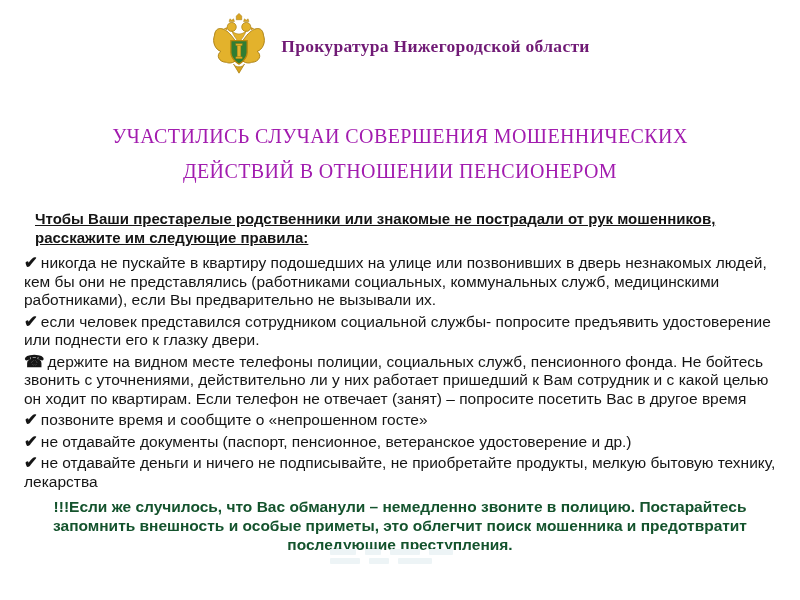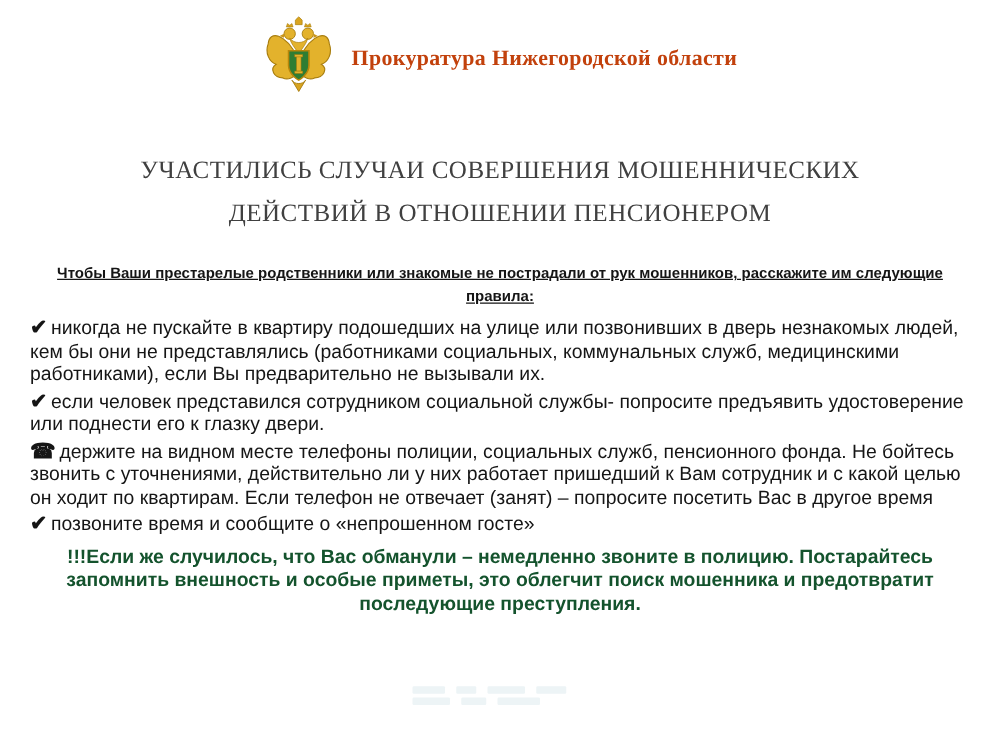--- a/index.html
+++ b/index.html
@@ -12,35 +12,35 @@
     color:#151515;
   }
   
   .header{
     display:flex;align-items:center;justify-content:center;
     gap:13px;padding-top:13px;
   }
   .emblem{width:58px;height:66px;flex:0 0 auto;}
   .org-name{
     font-family:"Liberation Serif", serif;
-    font-weight:bold;font-size:17.5px;color:#c2410c;
+    font-weight:bold;font-size:17.5px;color:#701a75;
     letter-spacing:.3px;
   }
   
   .main-title{
     margin:40px auto 0 auto;max-width:630px;
     text-align:center;
     font-family:"Liberation Serif", serif;
     font-size:20px;line-height:35px;
-    color:#404040;letter-spacing:.4px;
+    color:#a21caf;letter-spacing:.4px;
   }
   
   .intro{
     margin:20px auto 0 auto;max-width:730px;
-    text-align:center;font-weight:bold;font-size:12px;line-height:19px;
+    text-align:left;font-weight:bold;font-size:15px;line-height:19px;
     text-decoration:underline;
   }
   
   .rules{margin:6px 24px 0 24px;}
   .rule{
     margin:2px 0;text-align:left;
     font-size:15.5px;line-height:18.5px;
   }
   .rule .marker{font-weight:bold;font-size:16.5px;margin-right:3px;}
   
@@ -99,20 +99,26 @@
     </p>
     <p class="rule">
       <span class="marker">✔</span><span>если человек представился сотрудником социальной службы- попросите предъявить удостоверение или поднести его к глазку двери.</span>
     </p>
     <p class="rule">
       <span class="marker">☎</span><span>держите на видном месте телефоны полиции, социальных служб, пенсионного фонда. Не бойтесь звонить с уточнениями, действительно ли у них работает пришедший к Вам сотрудник и с какой целью он ходит по квартирам. Если телефон не отвечает (занят) – попросите посетить Вас в другое время</span>
     </p>
     <p class="rule">
       <span class="marker">✔</span><span>позвоните время и сообщите о «непрошенном госте»</span>
     </p>
+    <p class="rule">
+      <span class="marker">✔</span><span>не отдавайте документы (паспорт, пенсионное, ветеранское удостоверение и др.)</span>
+    </p>
+    <p class="rule">
+      <span class="marker">✔</span><span>не отдавайте деньги и ничего не подписывайте, не приобретайте продукты, мелкую бытовую технику, лекарства</span>
+    </p>
   </div>
 
   <div class="warning">!!!Если же случилось, что Вас обманули – немедленно звоните в полицию. Постарайтесь запомнить внешность и особые приметы, это облегчит поиск мошенника и предотвратит последующие преступления.</div>
 
   <div class="watermark">
     <div class="row">
       <div class="blk" style="width:26px"></div>
       <div class="blk" style="width:16px"></div>
       <div class="blk" style="width:30px"></div>
       <div class="blk" style="width:24px"></div>

